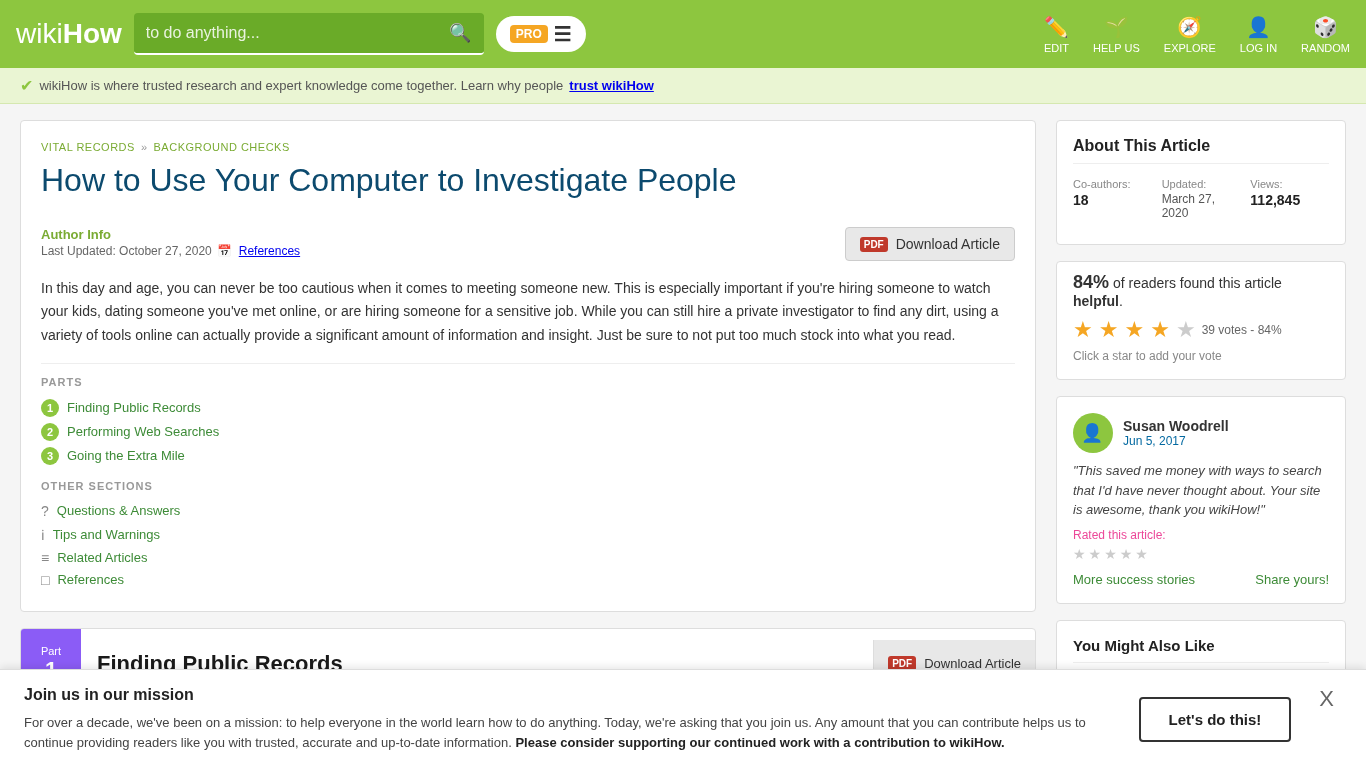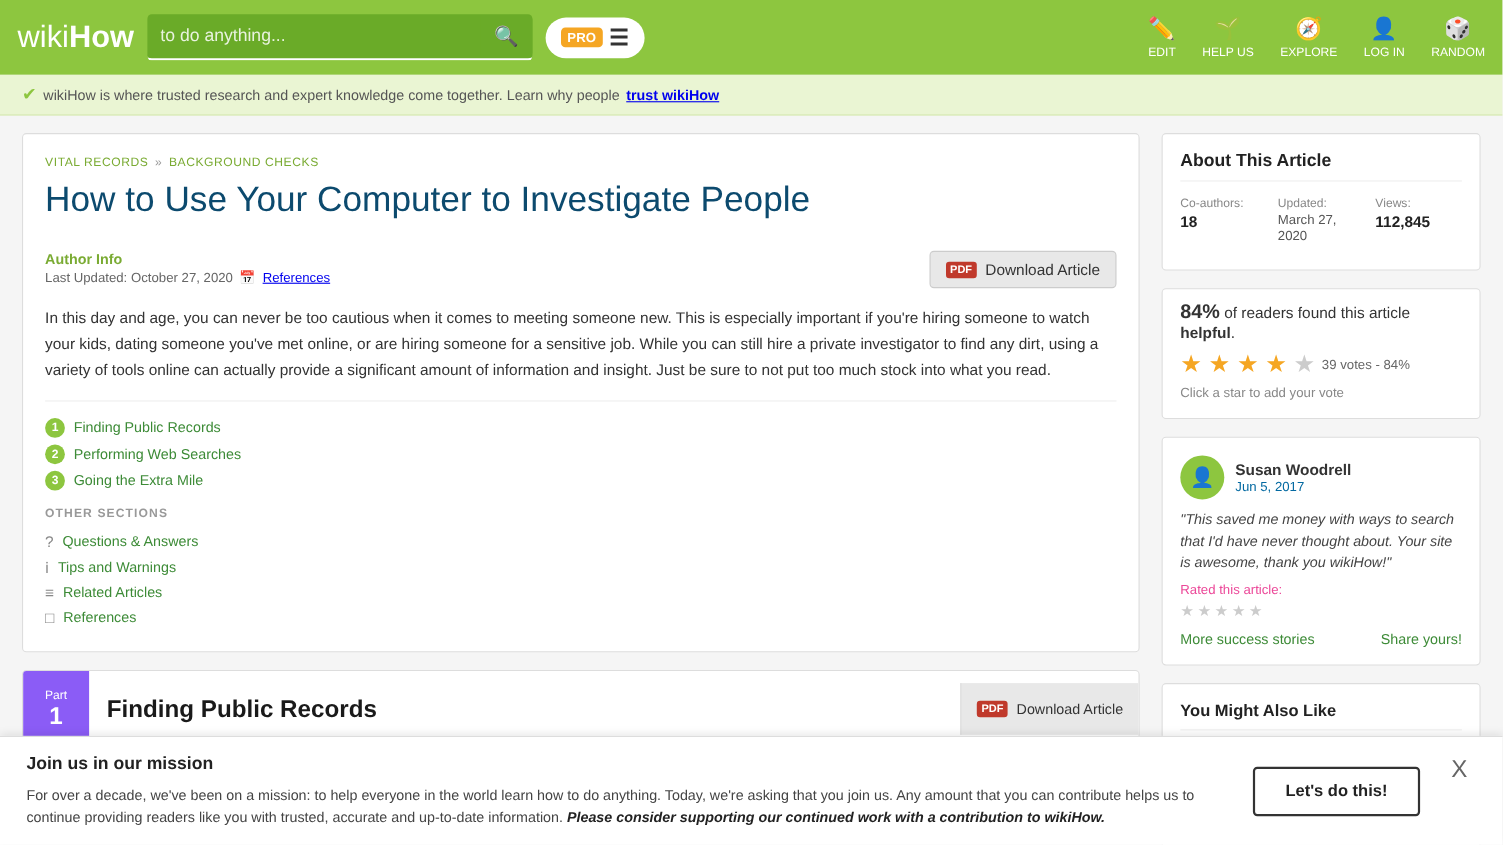--- a/index.html
+++ b/index.html
@@ -431,21 +431,21 @@
       padding: 16px 24px;
       display: flex;
       align-items: flex-start;
       gap: 20px;
       z-index: 100;
       box-shadow: 0 -2px 8px rgba(0,0,0,0.1);
     }
     .cookie-content { flex: 1; }
     .cookie-title { font-size: 16px; font-weight: bold; color: #222; margin-bottom: 9px; }
     .cookie-text { font-size: 13px; color: #444; line-height: 1.5; }
-    .cookie-text strong { font-weight: bold; color: #222; font-style: italic; }
+    .cookie-text strong { font-weight: bold; color: #222; }
     .cookie-btn {
       background: #fff;
       border: 2px solid #333;
       border-radius: 4px;
       padding: 12px 28px;
       font-size: 15px;
       font-weight: bold;
       cursor: pointer;
       white-space: nowrap;
       color: #222;
@@ -526,20 +526,21 @@
           </div>
         </div>
         <button class="download-btn-top">
           <span class="pdf-icon">PDF</span>
           <span>Download Article</span>
         </button>
       </div>
       <p class="article-intro">In this day and age, you can never be too cautious when it comes to meeting someone new. This is especially important if you're hiring someone to watch your kids, dating someone you've met online, or are hiring someone for a sensitive job. While you can still hire a private investigator to find any dirt, using a variety of tools online can actually provide a significant amount of information and insight. Just be sure to not put too much stock into what you read.</p>
 
       <div class="parts-section">
+        <div class="parts-label">PARTS</div>
         <ul class="parts-list">
           <li>
             <span class="part-num">1</span>
             <span>Finding Public Records</span>
           </li>
           <li>
             <span class="part-num">2</span>
             <span>Performing Web Searches</span>
           </li>
           <li>

